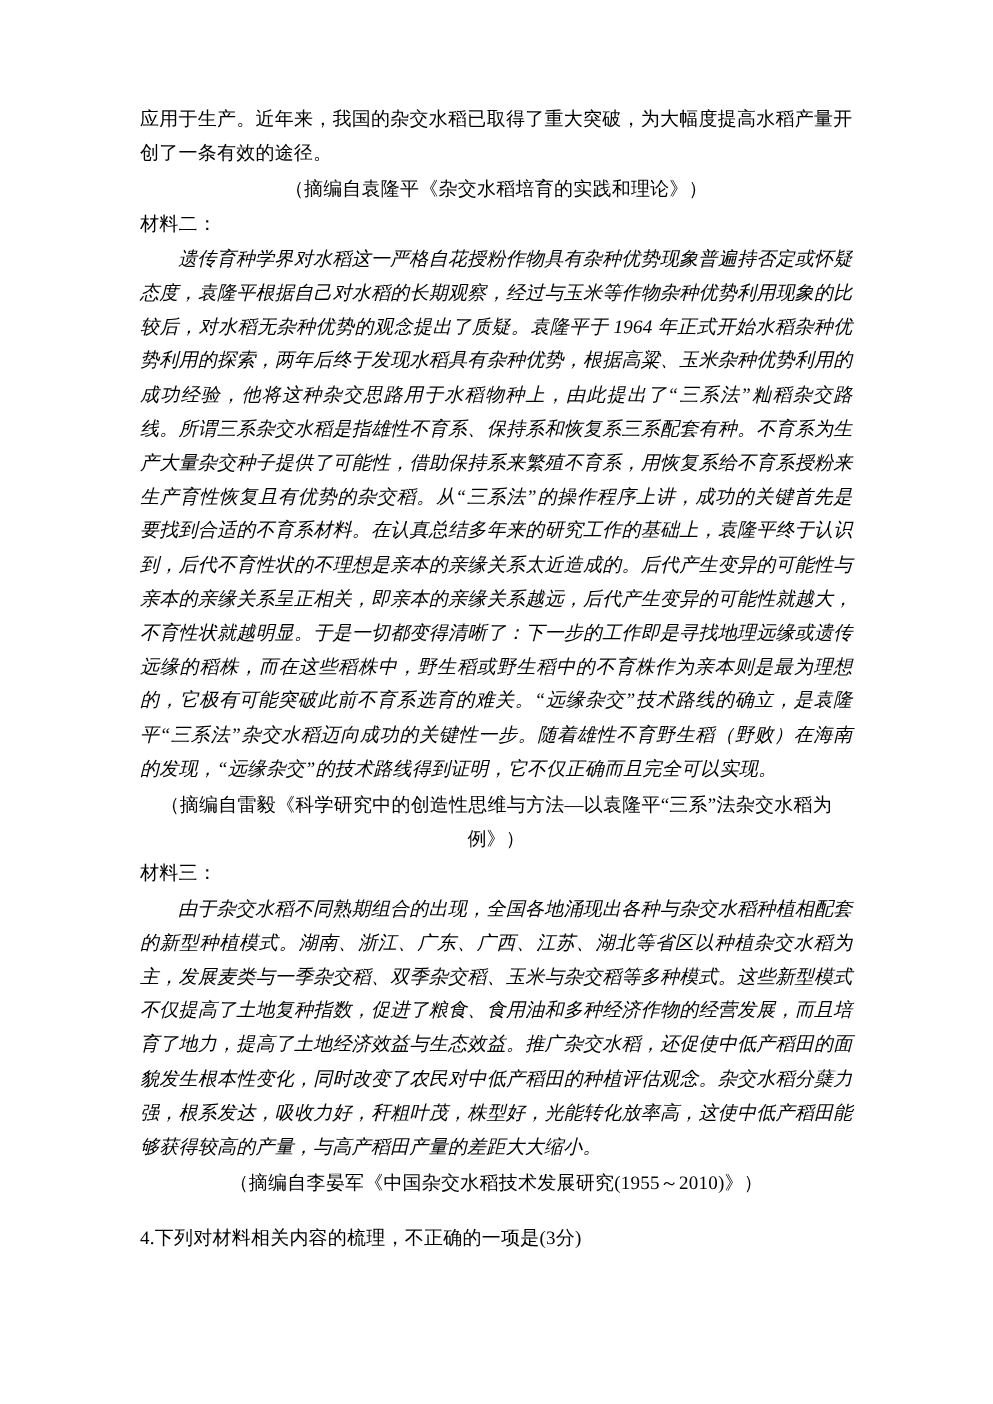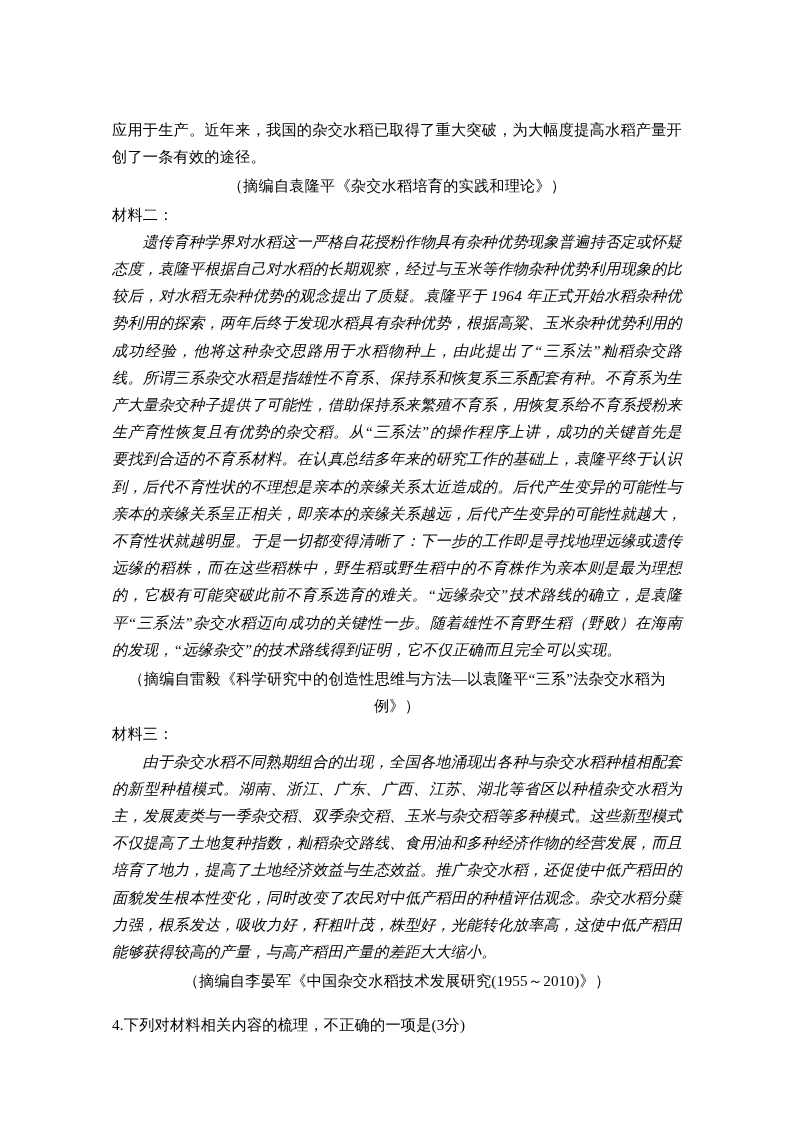--- a/index.html
+++ b/index.html
@@ -11,21 +11,21 @@
     width: 794px;
     height: 1123px;
     font-family: "Liberation Serif", "DejaVu Serif", serif;
     color: #000000;
   }
   .page {
     position: relative;
     width: 794px;
     height: 1123px;
     box-sizing: border-box;
-    padding: 116px 112px 0 112px;
+    padding: 82px 112px 0 112px;
   }
   .doc-body {
     font-size: 15.2px;
     line-height: 1.79;
     text-align: justify;
     text-justify: inter-ideograph;
     letter-spacing: 0.2px;
   }
   p {
     margin: 0;
@@ -38,20 +38,21 @@
     text-indent: 0;
   }
   .source-line {
     text-align: center;
     margin-top: 2px;
     margin-bottom: 2px;
   }
   .label-line {
     text-indent: 0;
     margin-top: 1px;
+    font-family: Liberation Mono, monospace;
   }
   .q-line {
     text-indent: 0;
     margin-top: 16px;
   }
   .blk {
     margin-bottom: 0px;
   }
 </style>
 </head>
@@ -65,20 +66,20 @@
     <p class="source-line blk">（摘编自袁隆平《杂交水稻培育的实践和理论》）</p>
 
     <p class="label-line blk">材料二：</p>
 
     <p class="para-indent blk">遗传育种学界对水稻这一严格自花授粉作物具有杂种优势现象普遍持否定或怀疑态度，袁隆平根据自己对水稻的长期观察，经过与玉米等作物杂种优势利用现象的比较后，对水稻无杂种优势的观念提出了质疑。袁隆平于 1964 年正式开始水稻杂种优势利用的探索，两年后终于发现水稻具有杂种优势，根据高粱、玉米杂种优势利用的成功经验，他将这种杂交思路用于水稻物种上，由此提出了“三系法”籼稻杂交路线。所谓三系杂交水稻是指雄性不育系、保持系和恢复系三系配套有种。不育系为生产大量杂交种子提供了可能性，借助保持系来繁殖不育系，用恢复系给不育系授粉来生产育性恢复且有优势的杂交稻。从“三系法”的操作程序上讲，成功的关键首先是要找到合适的不育系材料。在认真总结多年来的研究工作的基础上，袁隆平终于认识到，后代不育性状的不理想是亲本的亲缘关系太近造成的。后代产生变异的可能性与亲本的亲缘关系呈正相关，即亲本的亲缘关系越远，后代产生变异的可能性就越大，不育性状就越明显。于是一切都变得清晰了：下一步的工作即是寻找地理远缘或遗传远缘的稻株，而在这些稻株中，野生稻或野生稻中的不育株作为亲本则是最为理想的，它极有可能突破此前不育系选育的难关。“远缘杂交”技术路线的确立，是袁隆平“三系法”杂交水稻迈向成功的关键性一步。随着雄性不育野生稻（野败）在海南的发现，“远缘杂交”的技术路线得到证明，它不仅正确而且完全可以实现。</p>
 
     <p class="source-line blk">（摘编自雷毅《科学研究中的创造性思维与方法—以袁隆平“三系”法杂交水稻为例》）</p>
 
     <p class="label-line blk">材料三：</p>
 
-    <p class="para-indent blk">由于杂交水稻不同熟期组合的出现，全国各地涌现出各种与杂交水稻种植相配套的新型种植模式。湖南、浙江、广东、广西、江苏、湖北等省区以种植杂交水稻为主，发展麦类与一季杂交稻、双季杂交稻、玉米与杂交稻等多种模式。这些新型模式不仅提高了土地复种指数，籼稻杂交路线、食用油和多种经济作物的经营发展，而且培育了地力，提高了土地经济效益与生态效益。推广杂交水稻，还促使中低产稻田的面貌发生根本性变化，同时改变了农民对中低产稻田的种植评估观念。杂交水稻分蘖力强，根系发达，吸收力好，秆粗叶茂，株型好，光能转化放率高，这使中低产稻田能够获得较高的产量，与高产稻田产量的差距大大缩小。</p>
+    <p class="para-indent blk">由于杂交水稻不同熟期组合的出现，全国各地涌现出各种与杂交水稻种植相配套的新型种植模式。湖南、浙江、广东、广西、江苏、湖北等省区以种植杂交水稻为主，发展麦类与一季杂交稻、双季杂交稻、玉米与杂交稻等多种模式。这些新型模式不仅提高了土地复种指数，促进了粮食、食用油和多种经济作物的经营发展，而且培育了地力，提高了土地经济效益与生态效益。推广杂交水稻，还促使中低产稻田的面貌发生根本性变化，同时改变了农民对中低产稻田的种植评估观念。杂交水稻分蘖力强，根系发达，吸收力好，秆粗叶茂，株型好，光能转化放率高，这使中低产稻田能够获得较高的产量，与高产稻田产量的差距大大缩小。</p>
 
     <p class="source-line blk">（摘编自李晏军《中国杂交水稻技术发展研究(1955～2010)》）</p>
 
     <p class="q-line blk">4.下列对材料相关内容的梳理，不正确的一项是(3分)</p>
 
   </div>
 </div>
 
 </body></html>

